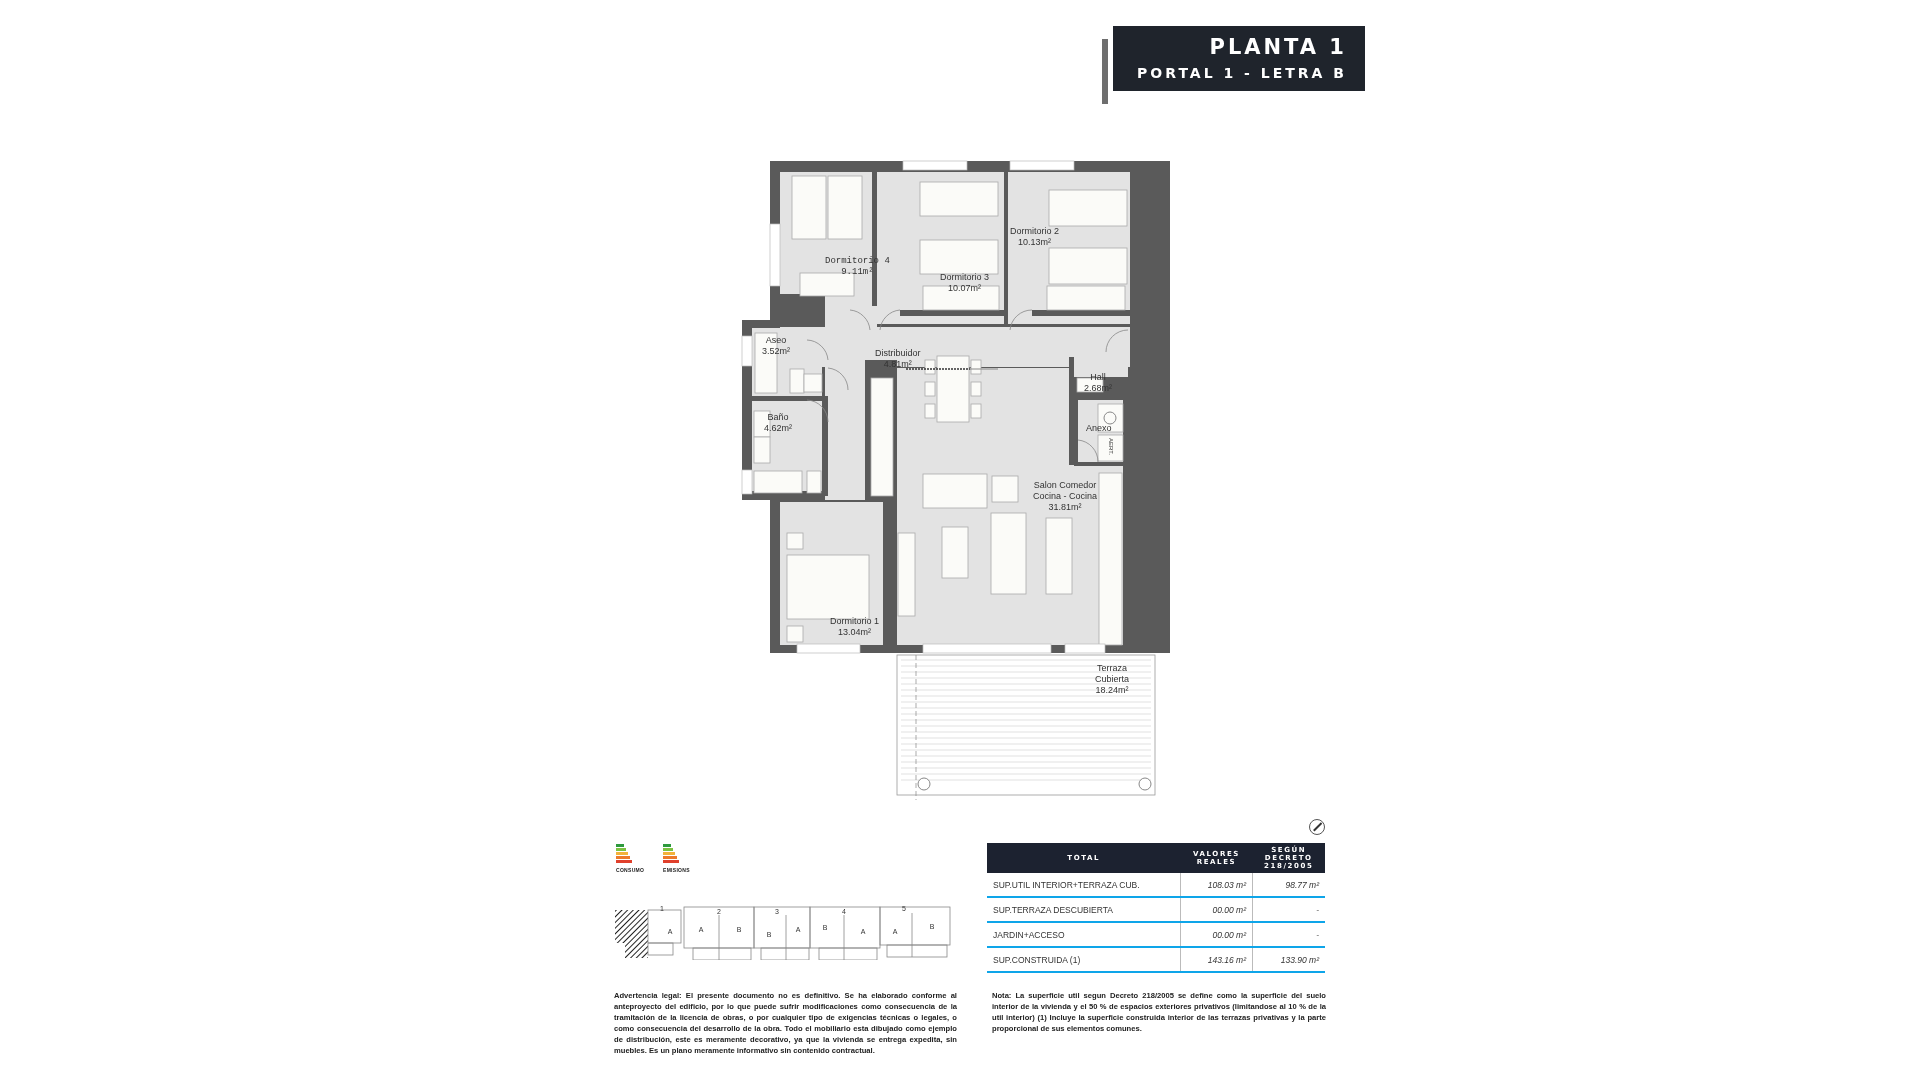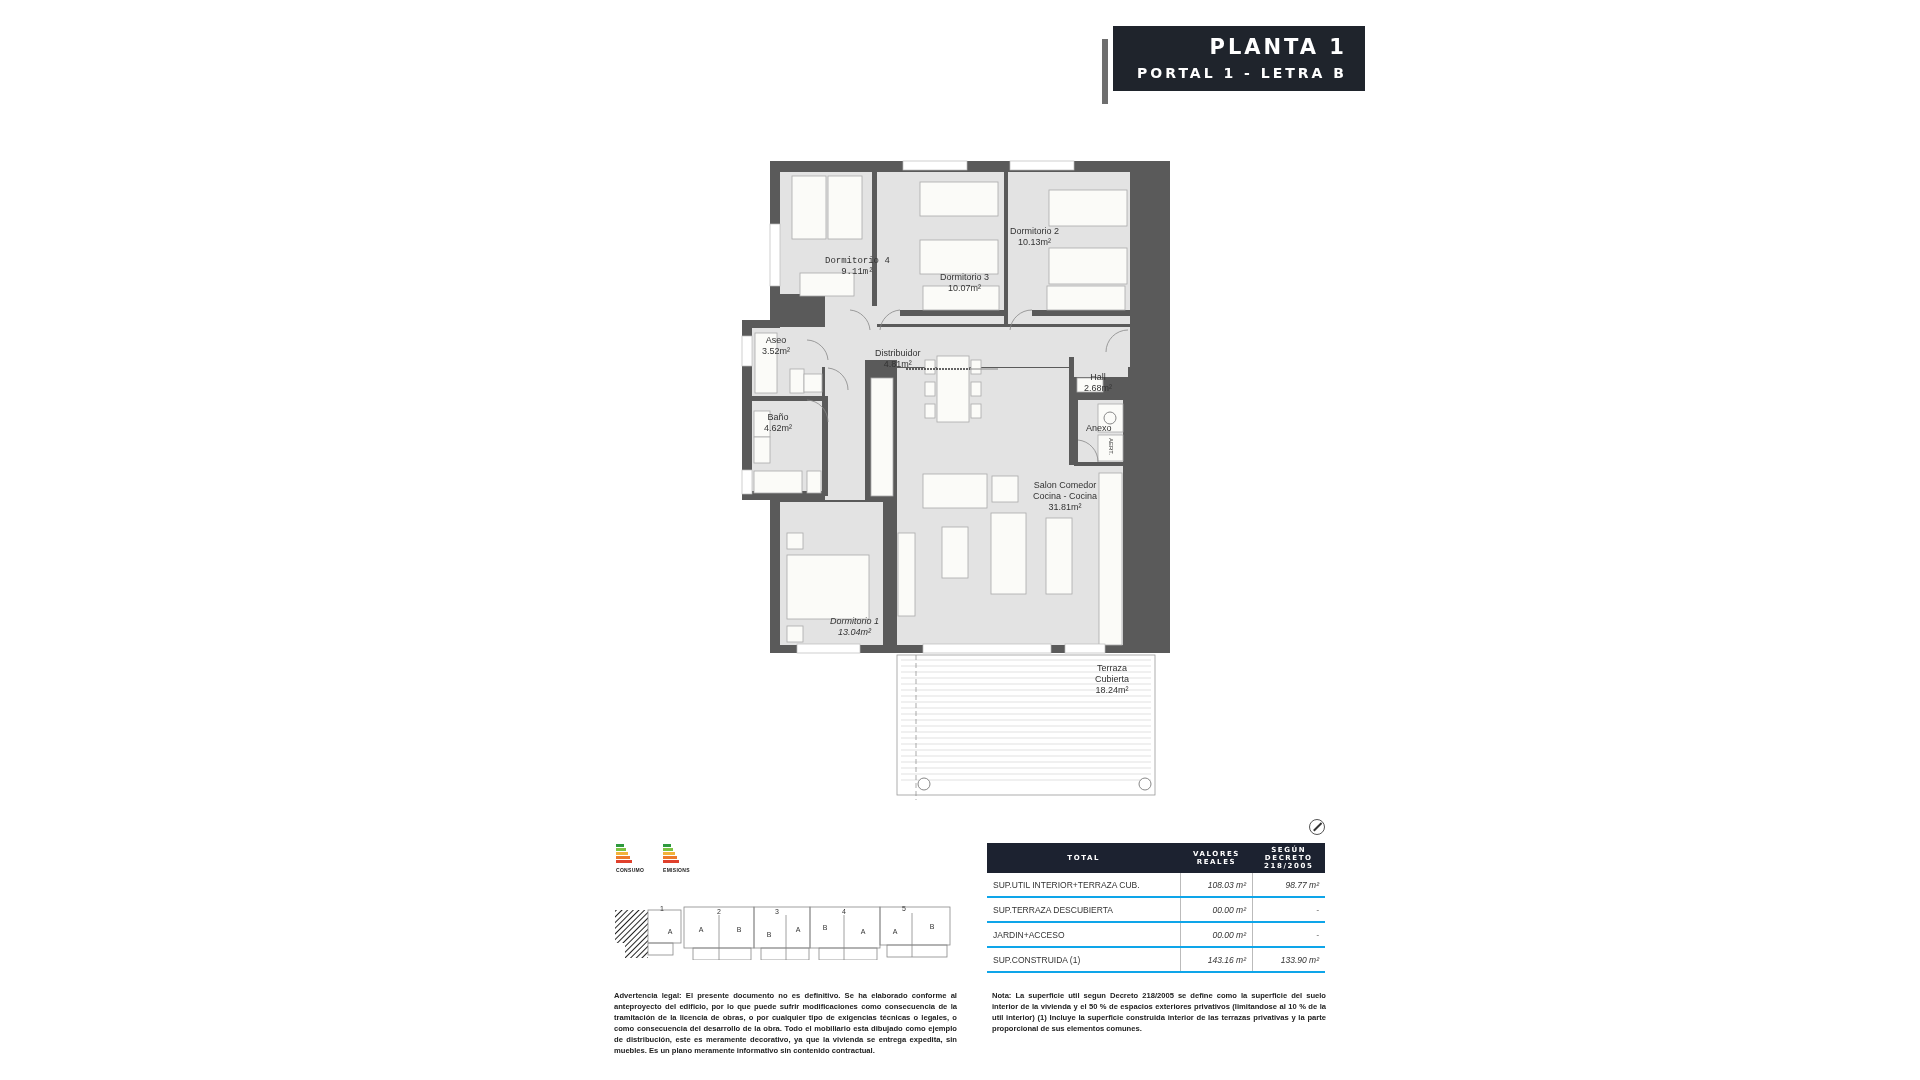--- a/index.html
+++ b/index.html
@@ -221,21 +221,21 @@
     <div>4.62m²</div>
   </div>
   <div class="room-label" style="left:346px;top:263px;">
     <div>Anexo</div>
   </div>
   <div class="room-label" style="left:293px;top:320px;">
     <div>Salon Comedor</div>
     <div>Cocina - Cocina</div>
     <div>31.81m²</div>
   </div>
-  <div class="room-label" style="left:90px;top:456px;font-style:italic;">
+  <div class="room-label" style="left:90px;top:456px;">
     <div>Dormitorio 1</div>
     <div>13.04m²</div>
   </div>
   <div class="room-label" style="left:355px;top:503px;">
     <div>Terraza</div>
     <div>Cubierta</div>
     <div>18.24m²</div>
   </div>
   <div class="room-label" style="left:362px;top:281px;font-size:6px;transform:rotate(90deg);">AERT.</div>
 </div>

